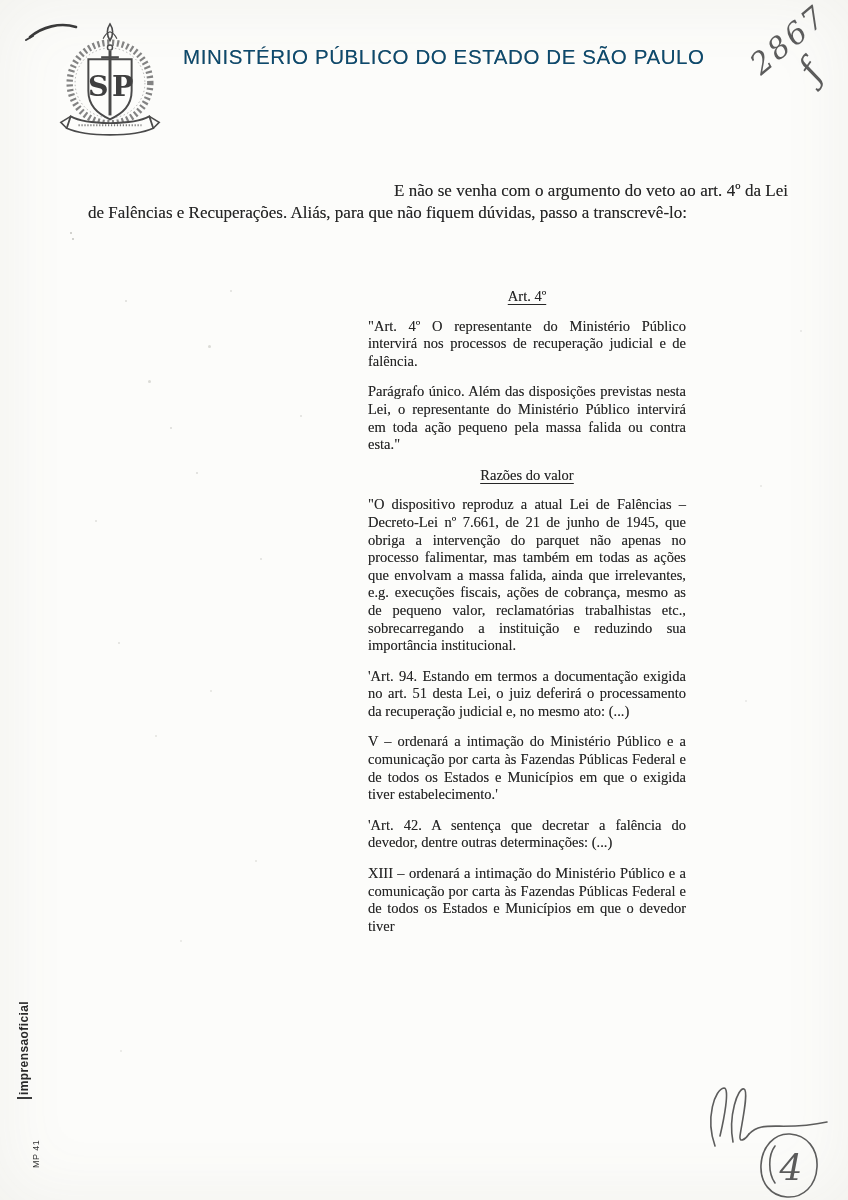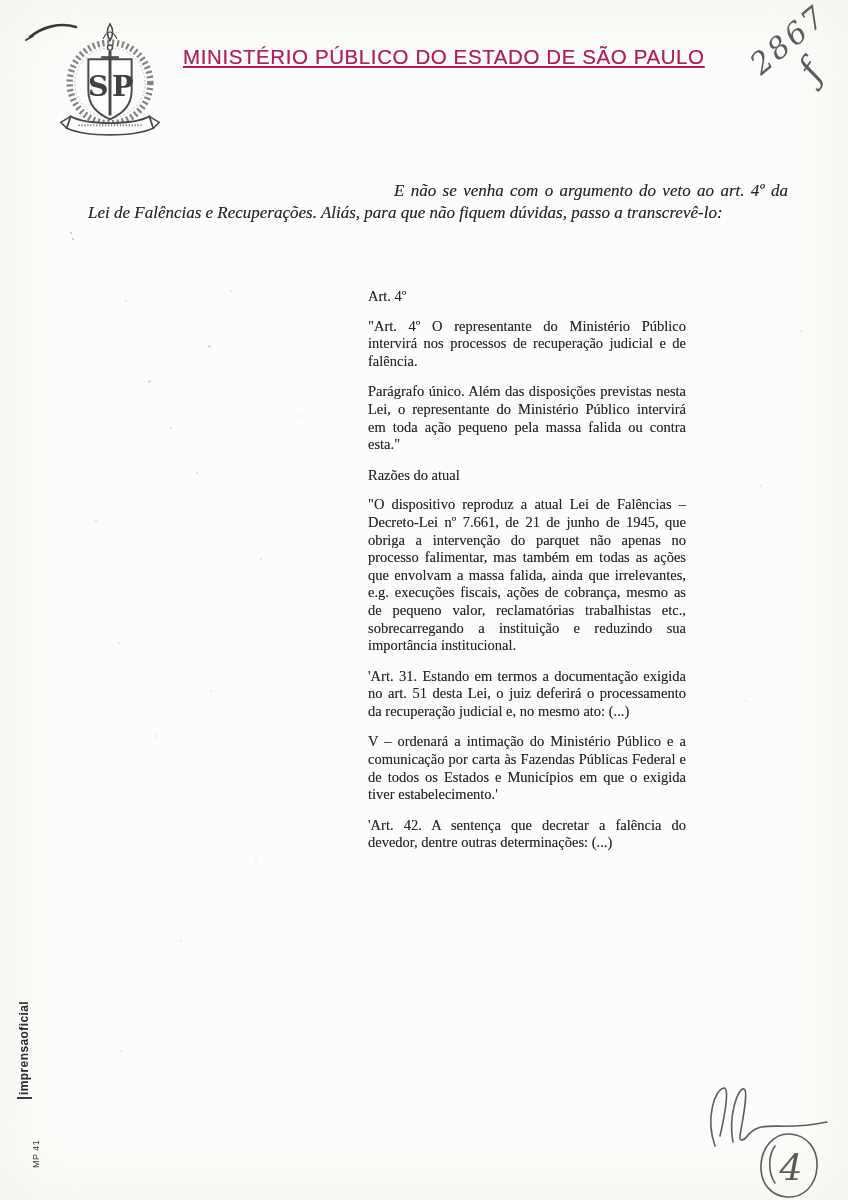--- a/index.html
+++ b/index.html
@@ -11,45 +11,44 @@
     box-shadow:inset 0 0 70px rgba(110,110,95,0.08);
     overflow:hidden;
     font-family:"Liberation Serif","DejaVu Serif",serif;
     color:#262626;
   }
   
   .logo{position:absolute;left:50px;top:20px;width:120px;height:120px;}
   .doc-title{
     position:absolute;left:183px;top:45px;
     font-family:"Liberation Sans","DejaVu Sans",sans-serif;
-    font-size:20.5px;letter-spacing:0.6px;color:#be185d;
+    font-size:20.5px;letter-spacing:0.6px;color:#0c4a6e;
     white-space:nowrap;
     text-shadow:0 0 0.6px rgba(60,60,60,0.55);
-    text-decoration:underline;
   }
   
   .hw{position:absolute;font-family:"DejaVu Serif",serif;font-style:italic;color:#474747;opacity:.88;}
   .hw-pagenum{left:744px;top:22px;font-size:30px;letter-spacing:3px;transform:rotate(-40deg);transform-origin:center;}
   .hw-flourish{left:804px;top:50px;font-size:36px;transform:rotate(-55deg);}
   .sig{position:absolute;left:695px;top:1076px;}
   .pen-dash{position:absolute;left:24px;top:18px;}
   
   .intro{
     position:absolute;left:88px;top:180px;width:700px;
     font-size:17px;line-height:22px;text-align:justify;text-indent:306px;
-    margin:0;text-shadow:0 0 0.5px rgba(50,50,50,0.5);font-style:italic;
+    margin:0;text-shadow:0 0 0.5px rgba(50,50,50,0.5);
   }
   .quote-col{
     position:absolute;left:368px;top:288px;width:318px;
     font-size:14.5px;line-height:17.6px;text-align:justify;
     text-shadow:0 0 0.5px rgba(50,50,50,0.5);
   }
   .q-heading{
-    margin:0 0 12px 0;text-align:left;
-    text-underline-offset:3px;
+    margin:0 0 12px 0;text-align:center;
+    text-decoration:underline;text-underline-offset:3px;
   }
   .q-para{margin:0 0 13px 0;}
   
   .v-imprensa{
     position:absolute;left:17px;top:1095px;
     transform:rotate(-90deg);transform-origin:0 0;
     font-family:"Liberation Sans","DejaVu Sans",sans-serif;
     font-weight:bold;font-size:12px;letter-spacing:0.4px;color:#2a2a2a;
     white-space:nowrap;
   }
@@ -92,25 +91,26 @@
 
   <div class="hw hw-pagenum">2867</div>
   <div class="hw hw-flourish">ƒ</div>
 
   <p class="intro">E não se venha com o argumento do veto ao art. 4º da Lei de Falências e Recuperações. Aliás, para que não fiquem dúvidas, passo a transcrevê-lo:</p>
 
   <section class="quote-col">
       <p class="q-heading">Art. 4º</p>
       <p class="q-para">"Art. 4º O representante do Ministério Público intervirá nos processos de recuperação judicial e de falência.</p>
       <p class="q-para">Parágrafo único. Além das disposições previstas nesta Lei, o representante do Ministério Público intervirá em toda ação pequeno pela massa falida ou contra esta."</p>
-      <p class="q-heading">Razões do atual</p>
+      <p class="q-heading">Razões do valor</p>
       <p class="q-para">"O dispositivo reproduz a atual Lei de Falências – Decreto-Lei nº 7.661, de 21 de junho de 1945, que obriga a intervenção do parquet não apenas no processo falimentar, mas também em todas as ações que envolvam a massa falida, ainda que irrelevantes, e.g. execuções fiscais, ações de cobrança, mesmo as de pequeno valor, reclamatórias trabalhistas etc., sobrecarregando a instituição e reduzindo sua importância institucional.</p>
-      <p class="q-para">'Art. 31. Estando em termos a documentação exigida no art. 51 desta Lei, o juiz deferirá o processamento da recuperação judicial e, no mesmo ato: (...)</p>
+      <p class="q-para">'Art. 94. Estando em termos a documentação exigida no art. 51 desta Lei, o juiz deferirá o processamento da recuperação judicial e, no mesmo ato: (...)</p>
       <p class="q-para">V – ordenará a intimação do Ministério Público e a comunicação por carta às Fazendas Públicas Federal e de todos os Estados e Municípios em que o exigida tiver estabelecimento.'</p>
       <p class="q-para">'Art. 42. A sentença que decretar a falência do devedor, dentre outras determinações: (...)</p>
+      <p class="q-para">XIII – ordenará a intimação do Ministério Público e a comunicação por carta às Fazendas Públicas Federal e de todos os Estados e Municípios em que o devedor tiver</p>
     </section>
 
   <div class="v-imprensa">imprensaoficial</div>
   <div class="v-imprensa-underline"></div>
   <div class="v-mp41">MP 41</div>
 
   <svg class="sig" width="150" height="122" viewBox="0 0 150 122">
     <g fill="none" stroke="#4c4c4c" stroke-width="1.6" stroke-linecap="round" opacity="0.9">
       <path d="M20,70 C10,42 20,13 29,12 C35,12 29,43 25,60"></path>
       <path d="M38,66 C33,40 43,11 49,13 C54,15 47,46 45,60 C44,67 50,64 54,58"></path>

